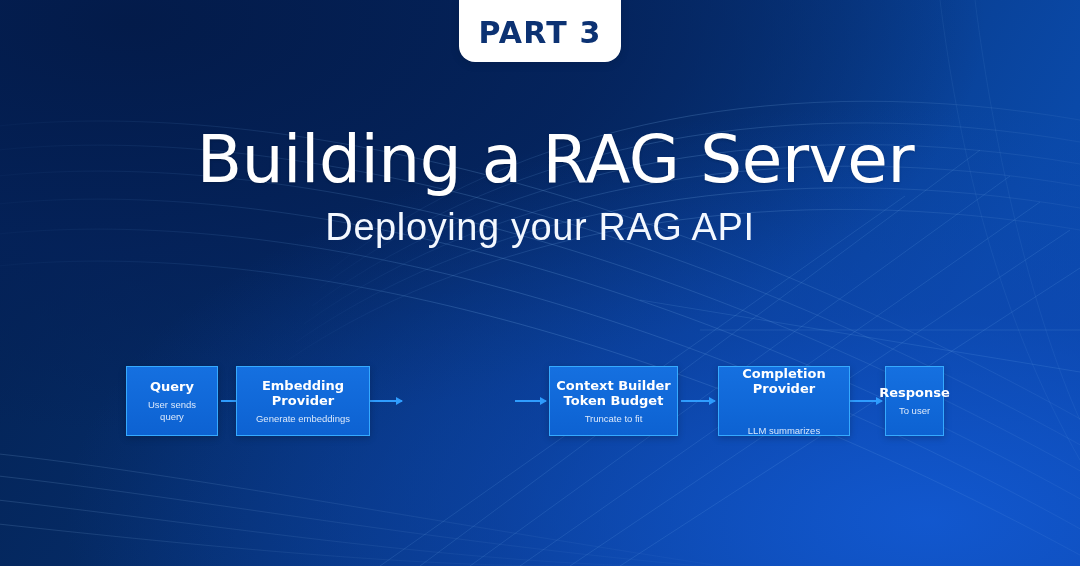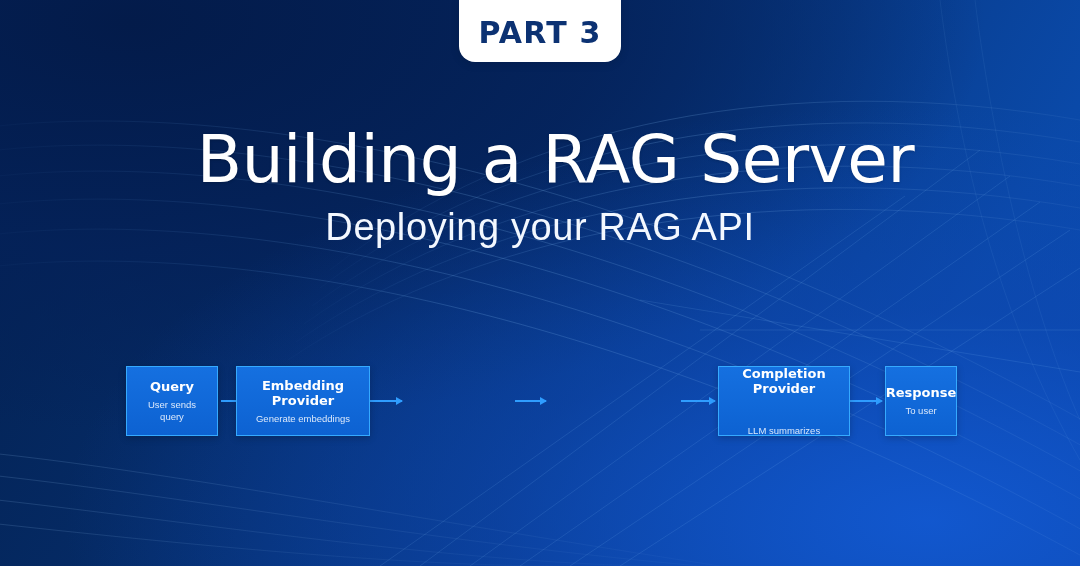--- a/index.html
+++ b/index.html
@@ -236,24 +236,29 @@
       <div class="node" style="left: 126px; width: 92px;">
         <div class="node-title">Query</div>
         <div class="node-sub">User sends
 query</div>
       </div>
       <div class="node" style="left: 236px; width: 134px;">
         <div class="node-title">Embedding
 Provider</div>
         <div class="node-sub">Generate embeddings</div>
       </div>
+      <div class="node" style="left: 549px; width: 129px;">
+        <div class="node-title">Context Builder
+Token Budget</div>
+        <div class="node-sub">Truncate to fit</div>
+      </div>
       <div class="node" style="left: 718px; width: 132px; gap: 24px;">
         <div class="node-title">Completion
 Provider</div>
         <div class="node-sub">LLM summarizes</div>
       </div>
-      <div class="node" style="left: 885px; width: 72px;">
+      <div class="node" style="left: 885px; width: 59px;">
         <div class="node-title">Response</div>
         <div class="node-sub">To user</div>
       </div>
     </div>
 
 </div>
 
 </body></html>

